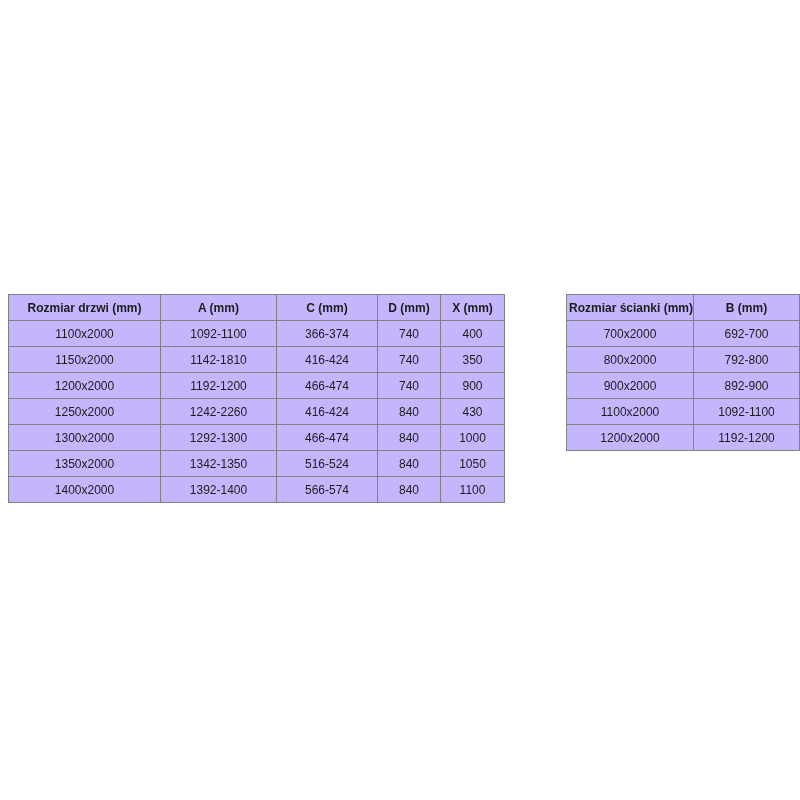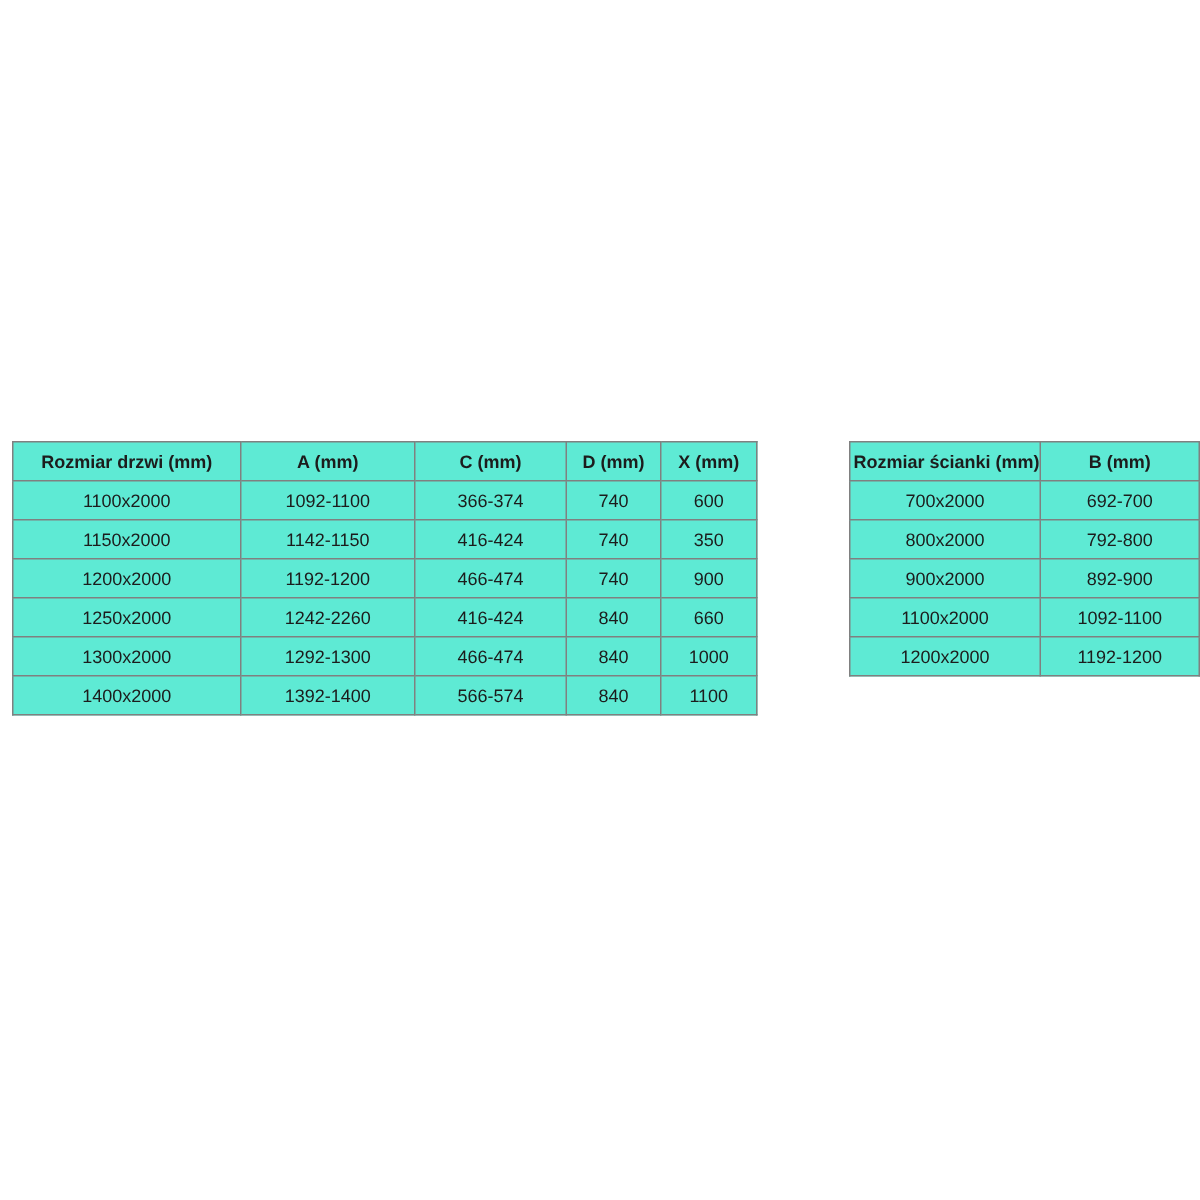--- a/index.html
+++ b/index.html
@@ -11,21 +11,21 @@
     height: 800px;
     background: #ffffff;
     position: relative;
     font-family: "Liberation Sans", sans-serif;
     overflow: hidden;
   }
   table.spec-table {
     position: absolute;
     border-collapse: collapse;
     table-layout: fixed;
-    background: #5eead4;
+    background: #c4b5fd;
   }
   #doors-table { left: 8px;  top: 294px; width: 496px; }
   #walls-table { left: 566px; top: 294px; width: 233px; }
   .spec-table th, .spec-table td {
     border: 1px solid #808080;
     height: 25px;
     padding: 0 2px;
     text-align: center;
     vertical-align: middle;
     font-size: 12px;
@@ -59,49 +59,56 @@
       <th>D (mm)</th>
       <th>X (mm)</th>
     </tr>
   </thead>
   <tbody>
     <tr>
       <td>1100x2000</td>
       <td>1092-1100</td>
       <td>366-374</td>
       <td>740</td>
-      <td>600</td>
+      <td>400</td>
     </tr>
     <tr>
       <td>1150x2000</td>
-      <td>1142-1150</td>
+      <td>1142-1810</td>
       <td>416-424</td>
       <td>740</td>
       <td>350</td>
     </tr>
     <tr>
       <td>1200x2000</td>
       <td>1192-1200</td>
       <td>466-474</td>
       <td>740</td>
       <td>900</td>
     </tr>
     <tr>
       <td>1250x2000</td>
       <td>1242-2260</td>
       <td>416-424</td>
       <td>840</td>
-      <td>660</td>
+      <td>430</td>
     </tr>
     <tr>
       <td>1300x2000</td>
       <td>1292-1300</td>
       <td>466-474</td>
       <td>840</td>
       <td>1000</td>
+    </tr>
+    <tr>
+      <td>1350x2000</td>
+      <td>1342-1350</td>
+      <td>516-524</td>
+      <td>840</td>
+      <td>1050</td>
     </tr>
     <tr>
       <td>1400x2000</td>
       <td>1392-1400</td>
       <td>566-574</td>
       <td>840</td>
       <td>1100</td>
     </tr>
   </tbody>
 </table>

